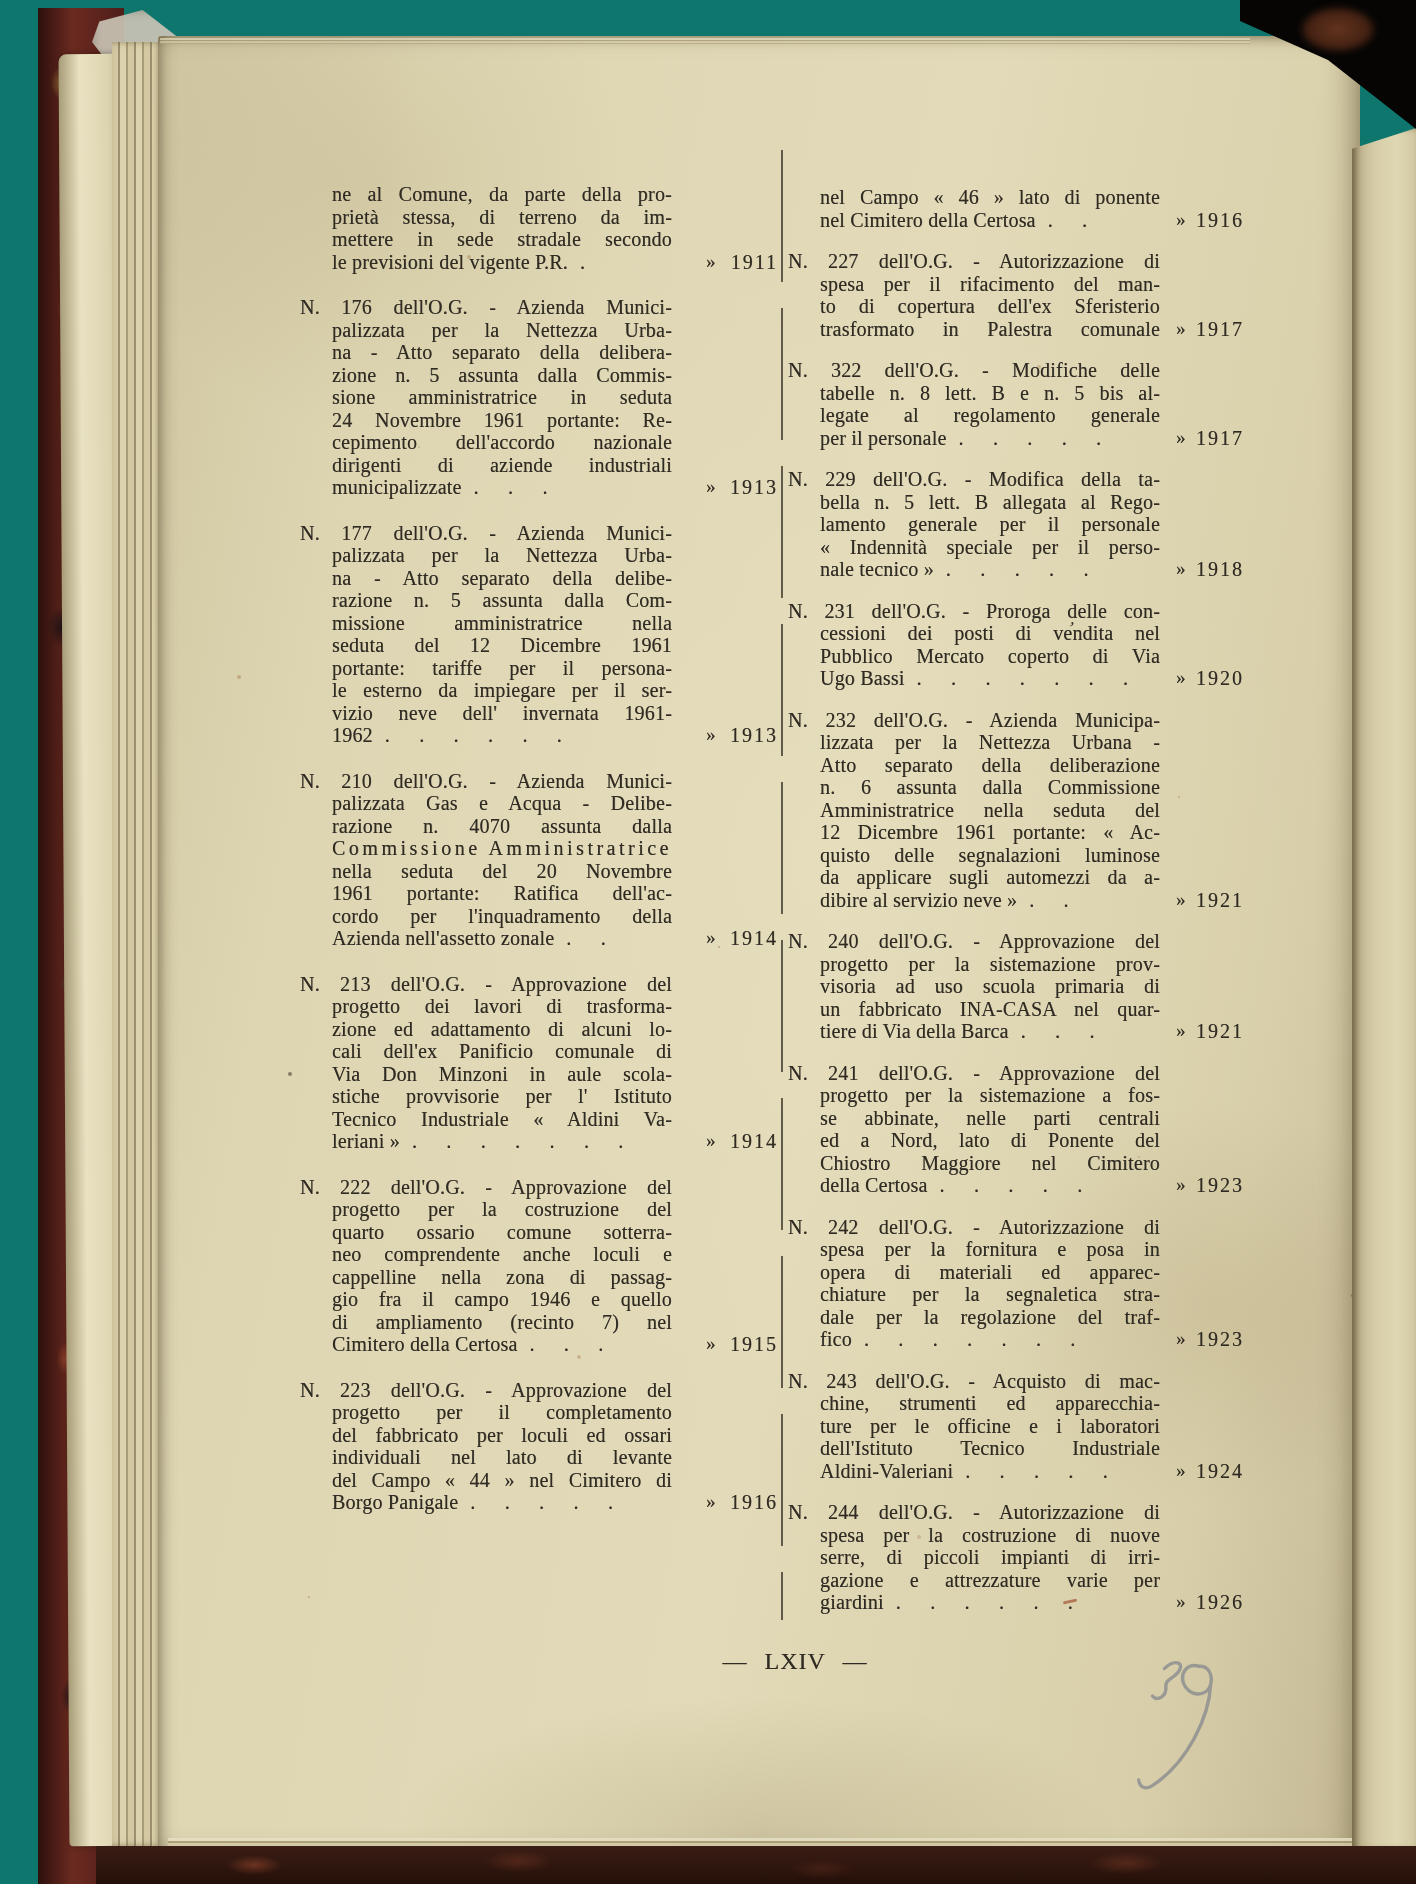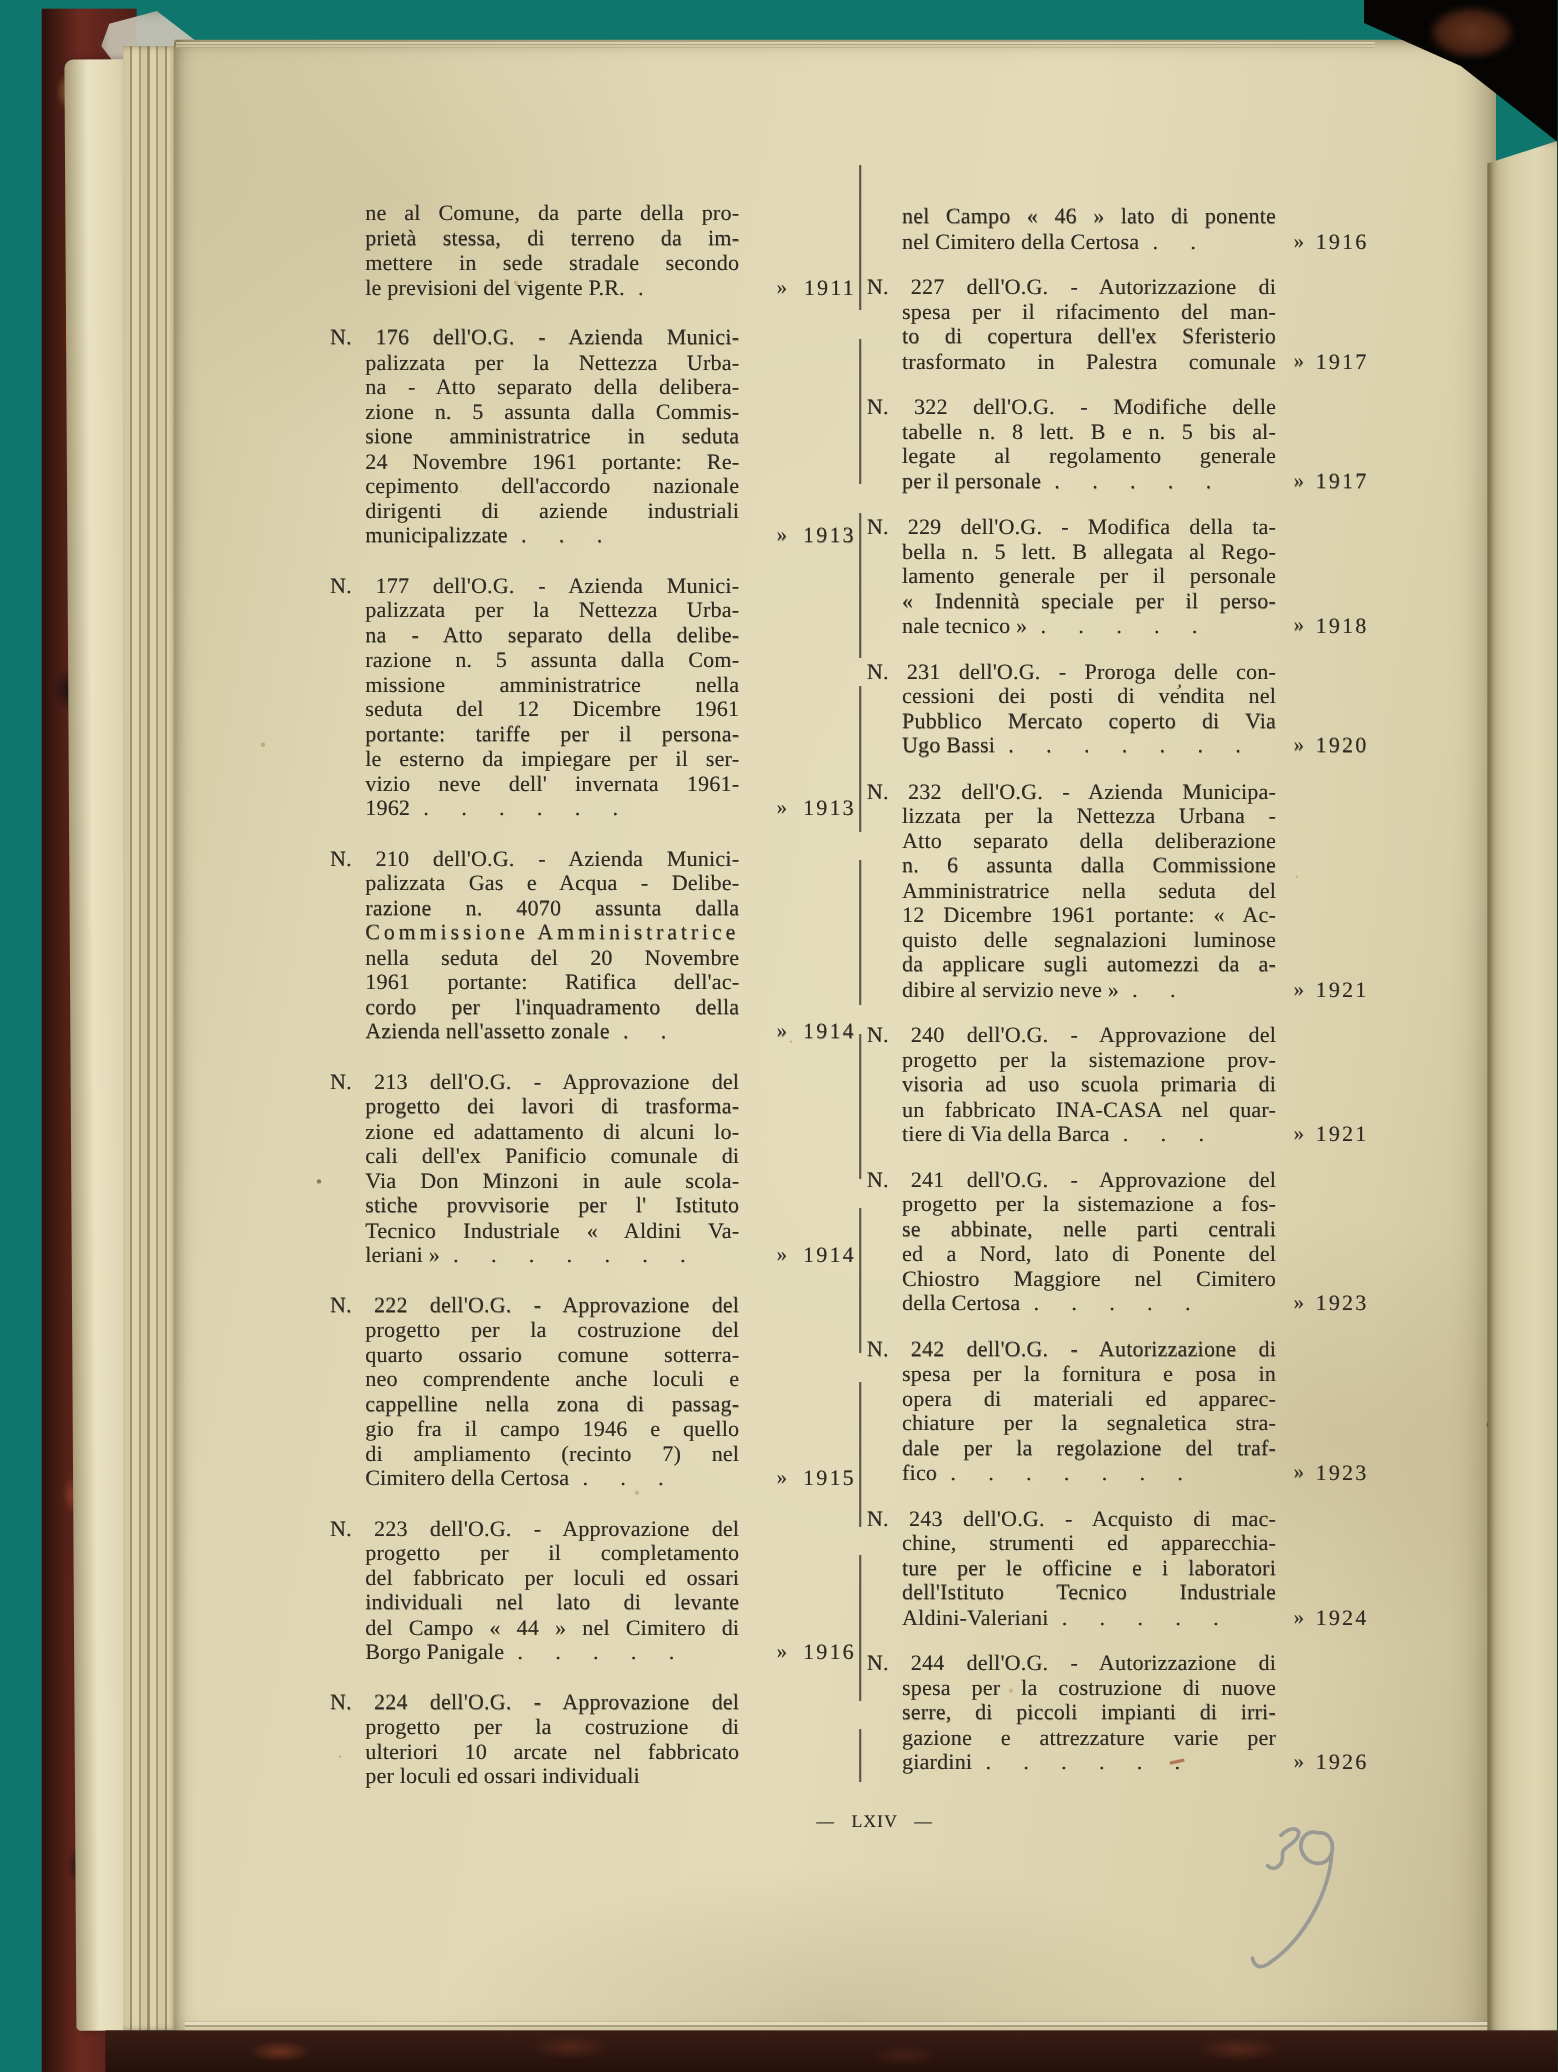--- a/index.html
+++ b/index.html
@@ -73,21 +73,21 @@
   .ll{text-align:left;}
   .leader{padding-left:12px;word-spacing:24px;}
   .pageref{position:absolute;right:0;bottom:0;width:72px;height:22.5px;line-height:22.5px;
     display:flex;justify-content:space-between;}
   .col-right .pageref{width:68px;}
   .gsym{font-size:19px;}
   .yr{letter-spacing:2px;}
   .divider{position:absolute;left:623px;top:114px;width:2px;height:1470px;opacity:.8;
     background:repeating-linear-gradient(180deg,#403a2e 0 132px,transparent 132px 158px);}
   .footer{position:absolute;left:497px;top:1612px;width:280px;text-align:center;color:#2f2b23;
-    font-size:16px;word-spacing:10px;letter-spacing:1px;text-shadow:.3px .3px .5px rgba(47,43,35,.5);}
+    font-size:24px;word-spacing:10px;letter-spacing:1px;text-shadow:.3px .3px .5px rgba(47,43,35,.5);}
   .hw{position:absolute;left:970px;top:1619px;transform:rotate(8deg);opacity:.85;}
   .speck{position:absolute;}
   .sp-apos{left:910px;top:582px;color:#3b352b;font-size:18px;transform:rotate(14deg);}
   .sp-dot{left:130px;top:1036px;width:4px;height:4px;border-radius:50%;background:rgba(60,50,40,.55);}
   .sp-rust{left:905px;top:1564px;width:14px;height:3px;border-radius:2px;background:rgba(150,60,30,.6);transform:rotate(-12deg);}
   .sp-dark{left:1194px;top:1254px;width:5px;height:8px;border-radius:50%;background:rgba(40,32,24,.7);transform:rotate(25deg);}
   .foxing{left:0;top:0;width:2px;height:2px;border-radius:50%;background:rgba(146,96,40,.4);
     box-shadow:310px 220px 0 1px rgba(146,96,40,.30), 80px 640px 0 1px rgba(146,96,40,.35),
       560px 910px 0 0 rgba(146,96,40,.4), 880px 330px 0 1px rgba(140,90,40,.25),
       1020px 760px 0 0 rgba(146,96,40,.35), 420px 1320px 0 1px rgba(146,96,40,.3),
@@ -207,28 +207,20 @@
             <div class="line jl">del fabbricato per loculi ed ossari</div>
             <div class="line jl">individuali nel lato di levante</div>
             <div class="line jl">del Campo « 44 » nel Cimitero di</div>
             <div class="line ll">Borgo Panigale<span class="leader">. . . . .</span></div>
           </div>
           <div class="pageref">
             <span class="gsym">»</span>
             <span class="yr">1916</span>
           </div>
         </div>
-        <div class="entry">
-          <div class="lines">
-            <div class="line fl jl">N. 224 dell'O.G. - Approvazione del</div>
-            <div class="line jl">progetto per la costruzione di</div>
-            <div class="line jl">ulteriori 10 arcate nel fabbricato</div>
-            <div class="line ll">per loculi ed ossari individuali</div>
-          </div>
-        </div>
       </div>
     <div class="divider"></div>
     <div class="col col-right" id="colR">
         <div class="entry">
           <div class="lines">
             <div class="line jl">nel Campo « 46 » lato di ponente</div>
             <div class="line ll">nel Cimitero della Certosa<span class="leader">. .</span></div>
           </div>
           <div class="pageref">
             <span class="gsym">»</span>

